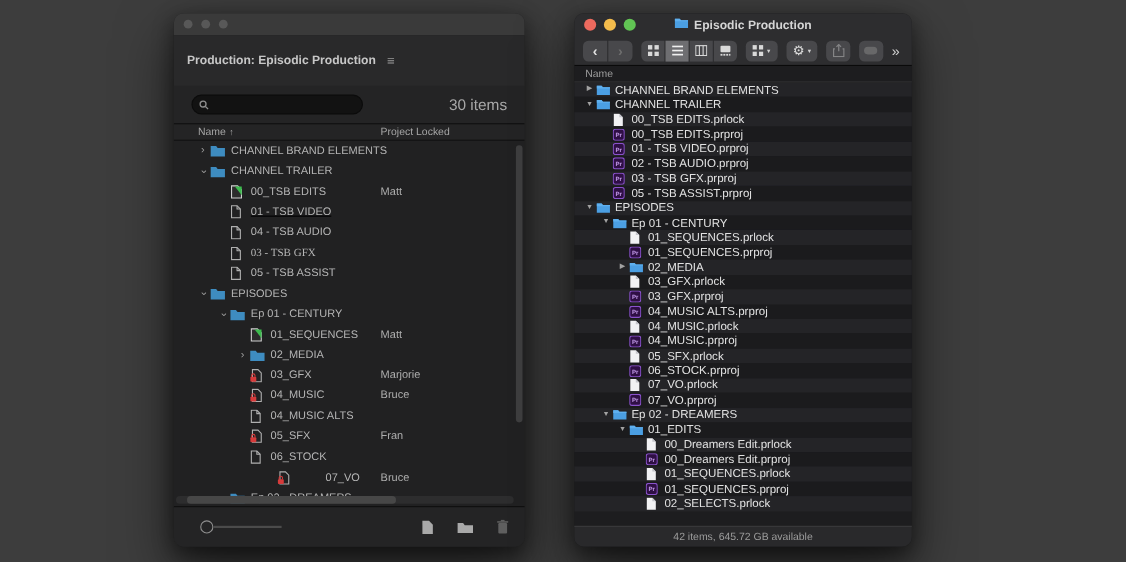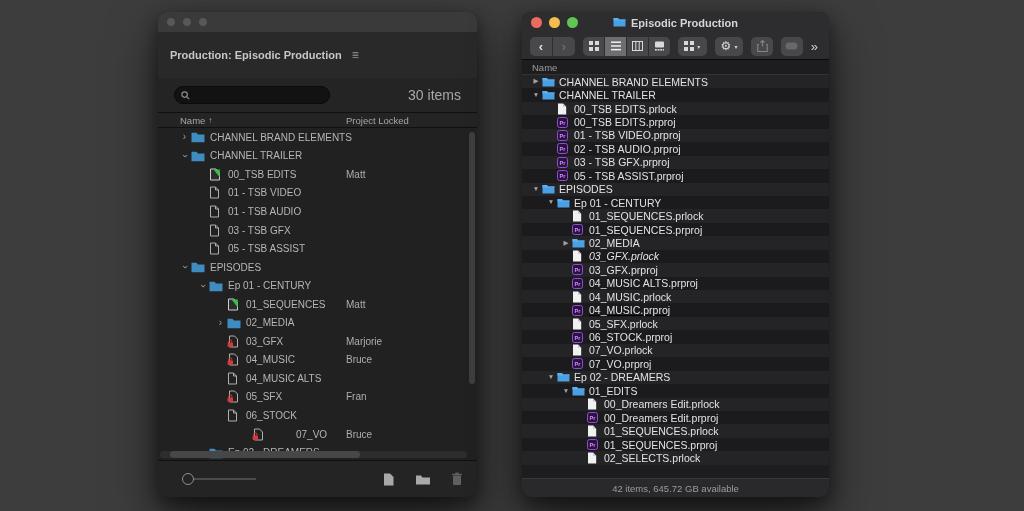--- a/index.html
+++ b/index.html
@@ -125,41 +125,41 @@
           <span class="p-chev"></span>
           <span class="p-ic">
             <svg width="12" height="13" viewBox="0 0 12 13">
               <path d="M1.5 1 h5.5 l3.5 3.5 v7.5 h-9 z" fill="#2c2c2c" stroke="#cfcfcf" stroke-width="1"></path>
               <polygon points="4.5,1.5 10.8,1.5 10.8,9.5" fill="#3DBB4E"></polygon>
             </svg>
           </span>
           <span class="p-label">00_TSB EDITS</span>
           <span class="p-lock">Matt</span>
         </div>
-        <div class="p-row" style="padding-left: 38px;">
+        <div class="p-row" style="padding-left: 38px; text-decoration: underline;">
           <span class="p-chev"></span>
           <span class="p-ic">
             <svg width="11" height="13" viewBox="0 0 11 13">
               <path d="M1.5 1 h5 l3 3 v8 h-8 z" fill="none" stroke="#B0B0B0" stroke-width="1"></path>
               <path d="M6.5 1 v3 h3" fill="none" stroke="#B0B0B0" stroke-width="1"></path>
             </svg>
           </span>
           <span class="p-label">01 - TSB VIDEO</span>
         </div>
         <div class="p-row" style="padding-left: 38px;">
           <span class="p-chev"></span>
           <span class="p-ic">
             <svg width="11" height="13" viewBox="0 0 11 13">
               <path d="M1.5 1 h5 l3 3 v8 h-8 z" fill="none" stroke="#B0B0B0" stroke-width="1"></path>
               <path d="M6.5 1 v3 h3" fill="none" stroke="#B0B0B0" stroke-width="1"></path>
             </svg>
           </span>
-          <span class="p-label">01 - TSB AUDIO</span>
-        </div>
-        <div class="p-row" style="padding-left: 38px;">
+          <span class="p-label">04 - TSB AUDIO</span>
+        </div>
+        <div class="p-row" style="padding-left: 38px; font-family: Liberation Serif, serif;">
           <span class="p-chev"></span>
           <span class="p-ic">
             <svg width="11" height="13" viewBox="0 0 11 13">
               <path d="M1.5 1 h5 l3 3 v8 h-8 z" fill="none" stroke="#B0B0B0" stroke-width="1"></path>
               <path d="M6.5 1 v3 h3" fill="none" stroke="#B0B0B0" stroke-width="1"></path>
             </svg>
           </span>
           <span class="p-label">03 - TSB GFX</span>
         </div>
         <div class="p-row" style="padding-left: 38px;">
@@ -547,21 +547,21 @@
         <div class="f-row" style="padding-left: 38px;">
           <span class="f-tri">▶</span>
           <span class="f-ic">
             <svg width="13" height="10" viewBox="0 0 13 10">
               <path d="M0.5 1 h4.4 l1.2 1.4 h6.4 v7 h-12 z" fill="#4B9FE3"></path>
               <path d="M0.5 1 h4.4 l1.2 1.4 h6.4 v1 h-12 z" fill="#5FB0EF"></path>
             </svg>
           </span>
           <span class="f-label">02_MEDIA</span>
         </div>
-        <div class="f-row" style="padding-left: 38px; font-style: italic;">
+        <div class="f-row" style="padding-left: 38px;">
           <span class="f-tri"></span>
           <span class="f-ic">
             <svg width="10" height="12" viewBox="0 0 10 12">
               <path d="M1 0.5 h5 l3.2 3.2 v7.8 h-8.2 z" fill="#f1f1f3"></path>
               <path d="M6 0.5 v3.2 h3.2 z" fill="#c4c4ca"></path>
             </svg>
           </span>
           <span class="f-label">03_GFX.prlock</span>
         </div>
         <div class="f-row" style="padding-left: 38px;">
@@ -587,21 +587,21 @@
         <div class="f-row" style="padding-left: 38px;">
           <span class="f-tri"></span>
           <span class="f-ic">
             <svg width="10" height="12" viewBox="0 0 10 12">
               <path d="M1 0.5 h5 l3.2 3.2 v7.8 h-8.2 z" fill="#f1f1f3"></path>
               <path d="M6 0.5 v3.2 h3.2 z" fill="#c4c4ca"></path>
             </svg>
           </span>
           <span class="f-label">04_MUSIC.prlock</span>
         </div>
-        <div class="f-row" style="padding-left: 38px; text-decoration: underline;">
+        <div class="f-row" style="padding-left: 38px;">
           <span class="f-tri"></span>
           <span class="f-ic">
             <svg width="11" height="11" viewBox="0 0 11 11">
               <rect x="0.5" y="0.5" width="10" height="10" rx="2" fill="#2F0F45" stroke="#8A52CC" stroke-width="1"></rect>
               <text x="5.5" y="7.8" text-anchor="middle" font-size="5.5" font-weight="bold" fill="#C49BEB" font-family="Liberation Sans, sans-serif">Pr</text>
             </svg>
           </span>
           <span class="f-label">04_MUSIC.prproj</span>
         </div>
         <div class="f-row" style="padding-left: 38px;">

